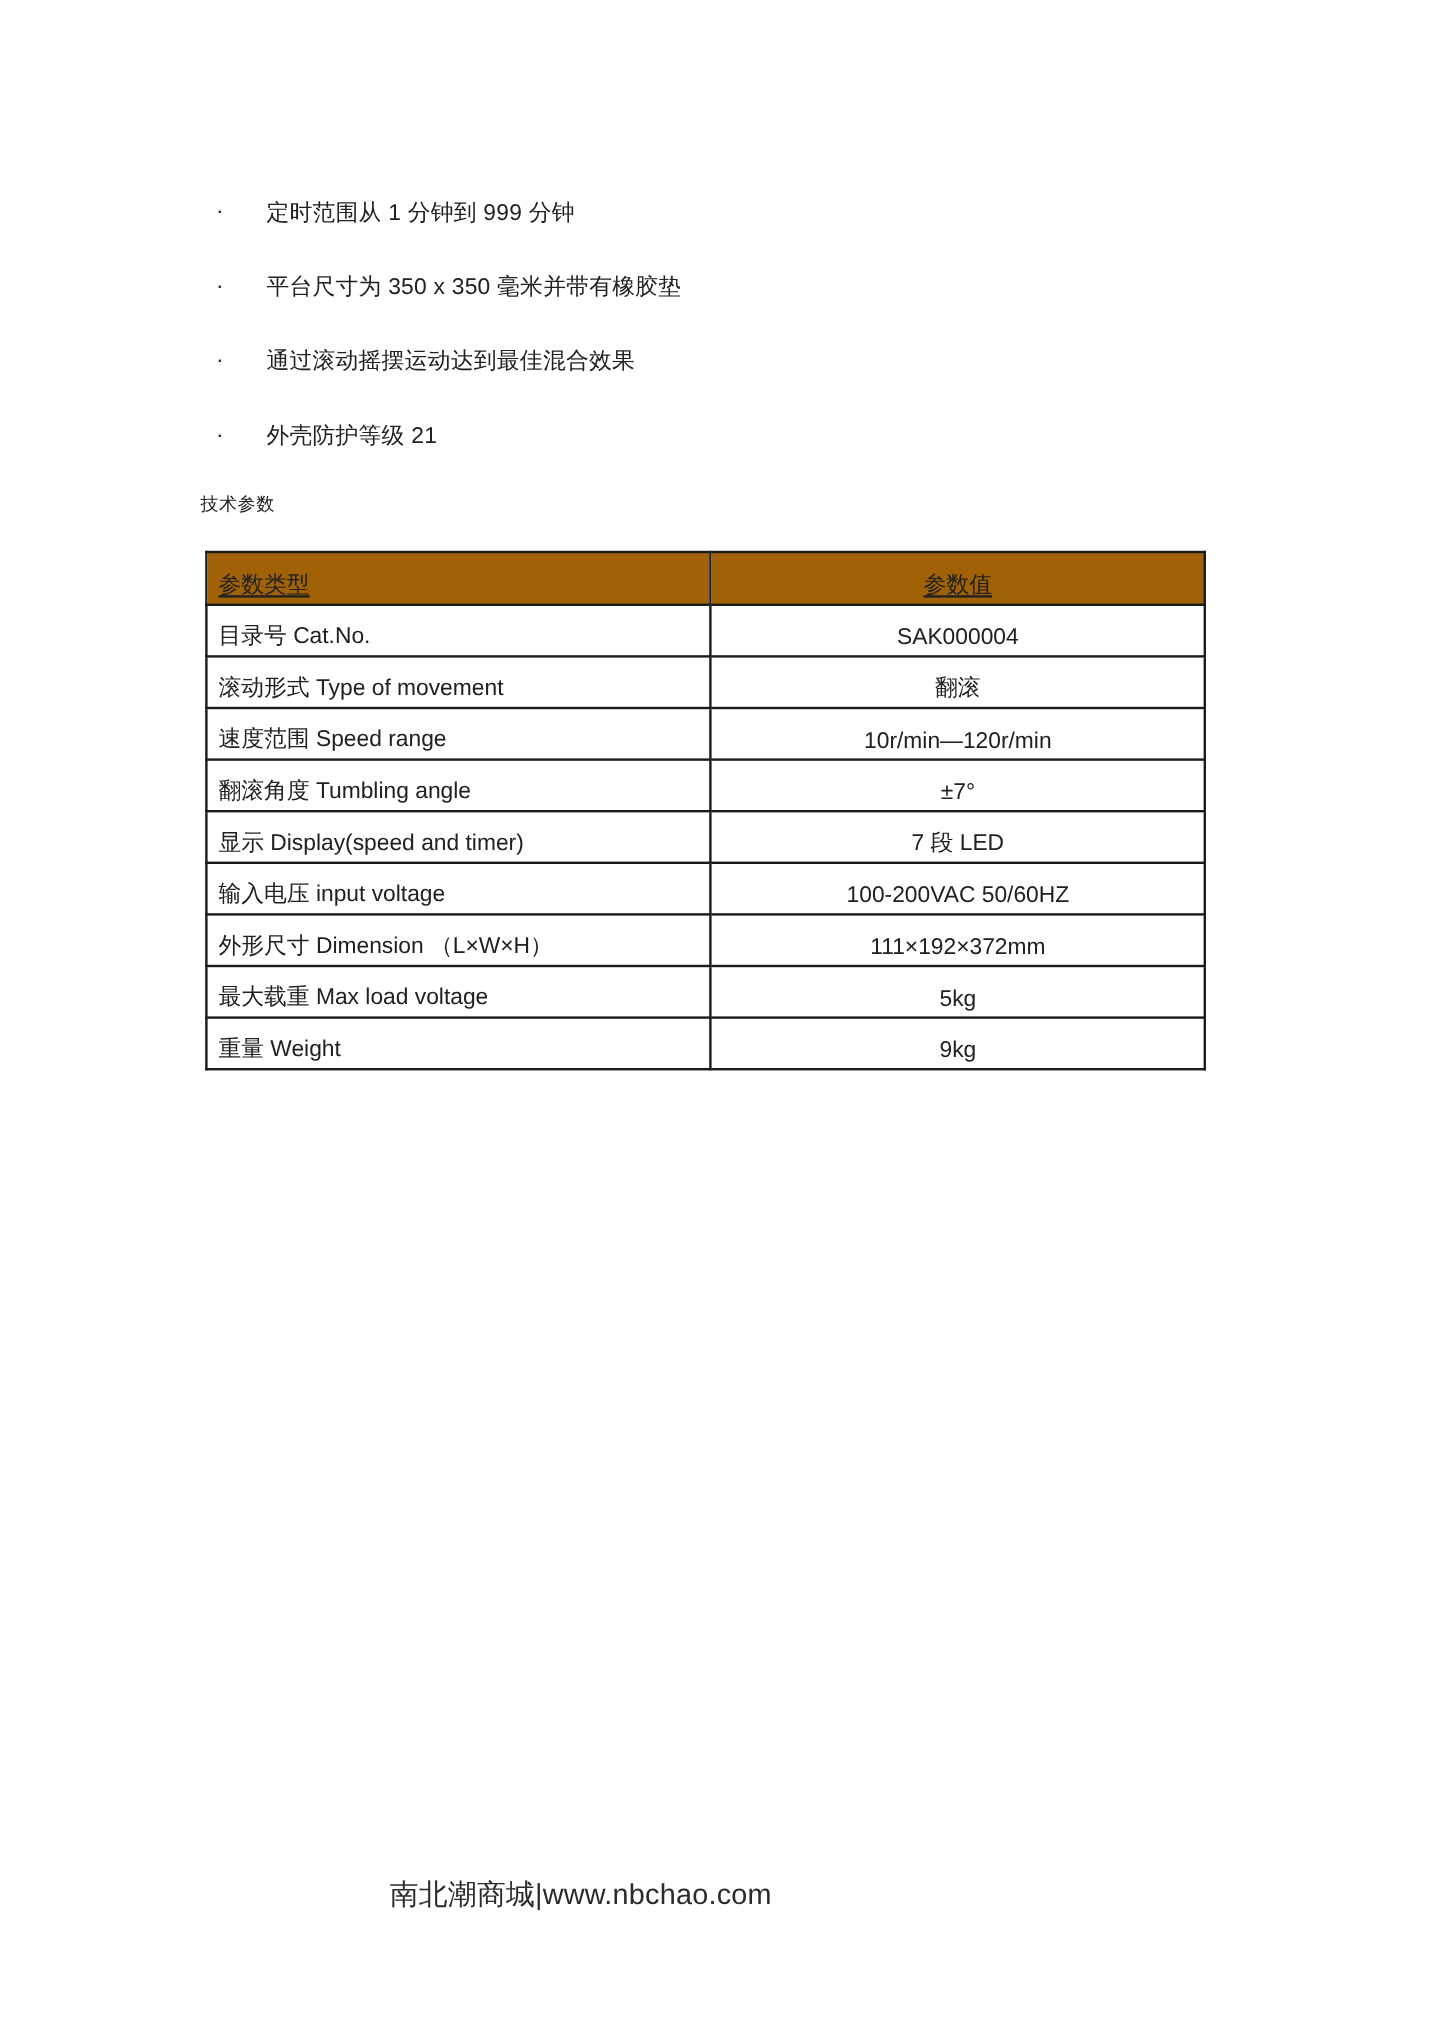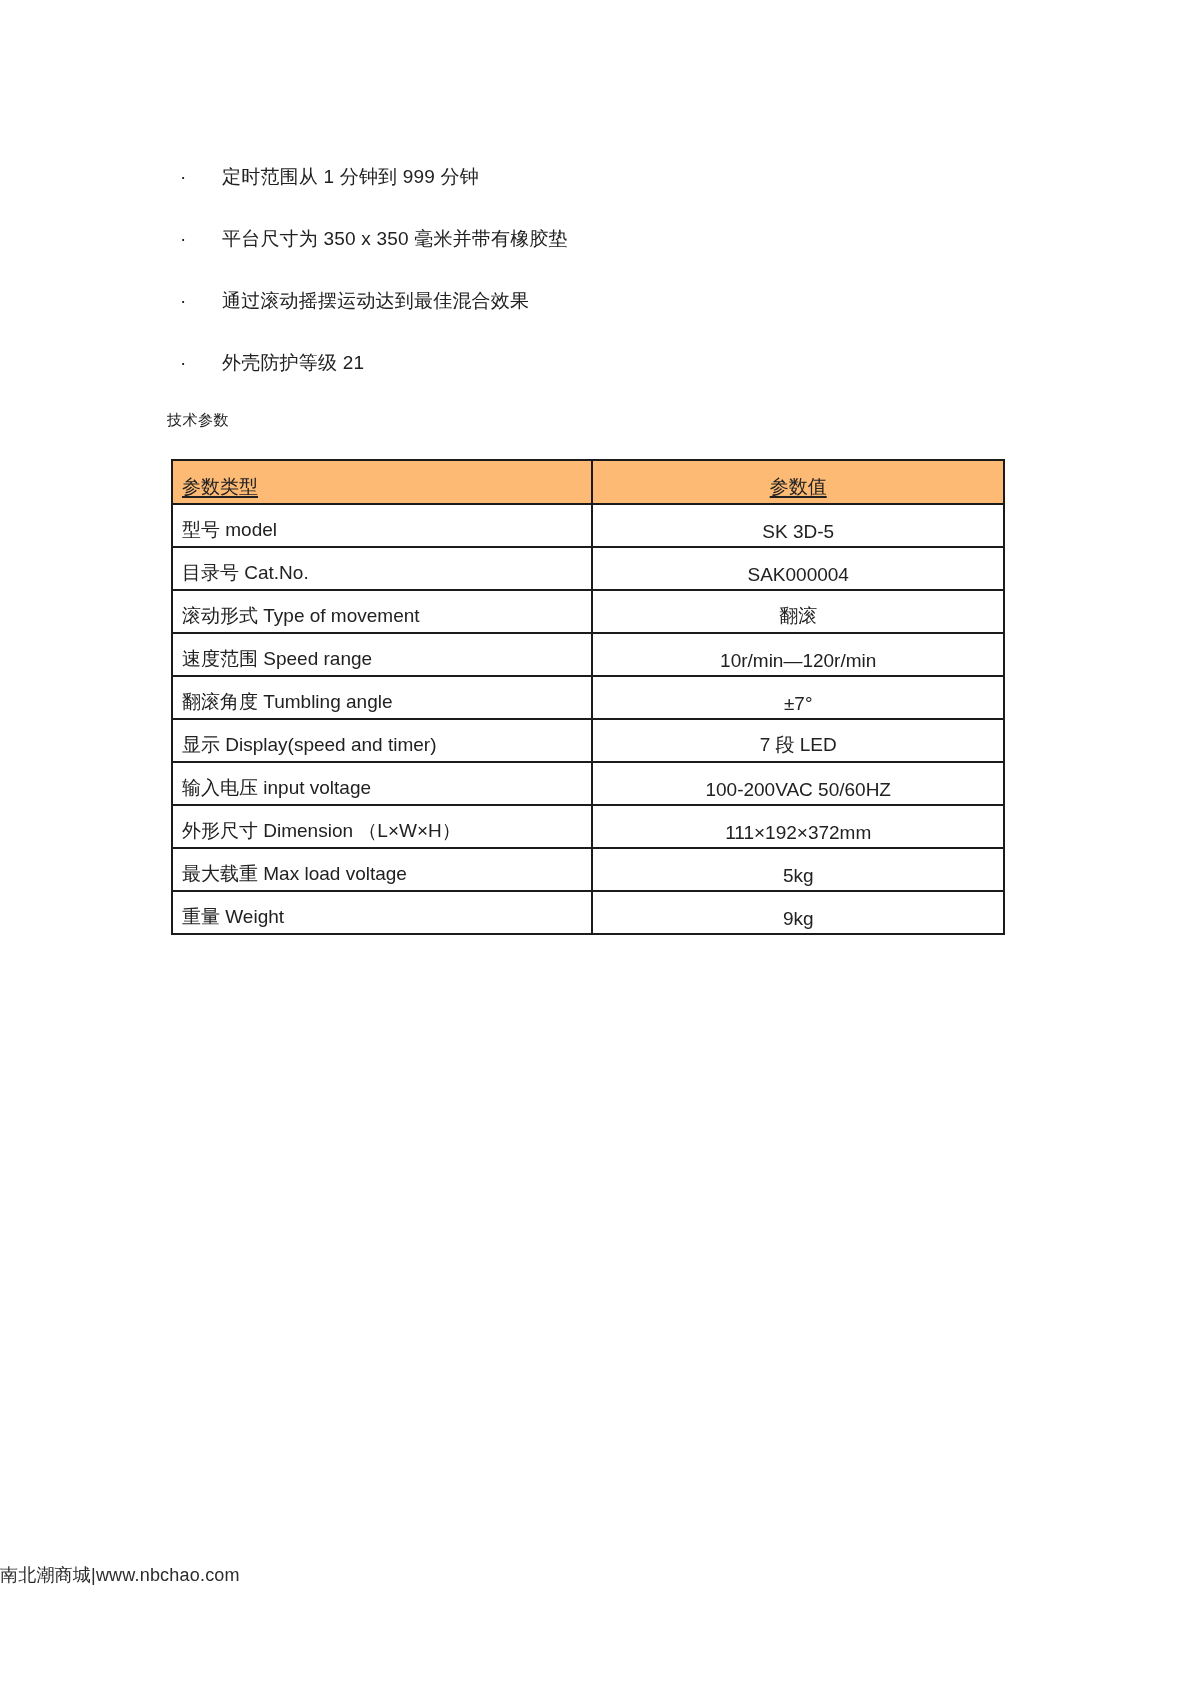--- a/index.html
+++ b/index.html
@@ -68,21 +68,21 @@
   .spec-table th,
   .spec-table td {
     border: 2px solid #1b1b1b;
     vertical-align: bottom;
     padding: 0 0 3px 0;
     overflow: hidden;
     white-space: nowrap;
   }
   .spec-table th {
     height: 39px;
-    background: #fdba74;
+    background: #a16207;
     font-weight: 400;
     text-decoration: underline;
     text-underline-offset: 3px;
     text-decoration-thickness: 1.5px;
   }
   .spec-table td {
     height: 38px;
   }
   .col-label {
     width: 50%;
@@ -93,21 +93,22 @@
     width: 50%;
     text-align: center;
   }
 
   
   .footer {
     position: absolute;
     left: 0;
     top: 1563px;
     width: 968px;
-    font-size: 18px;
+    text-align: center;
+    font-size: 24px;
     color: #2b2b2b;
     letter-spacing: 0.2px;
   }
 </style>
 </head>
 <body>
 
 <div class="page">
 
   <ul class="bullet-list" id="bullet-list">
@@ -135,24 +136,20 @@
   <h2 class="section-title">技术参数</h2>
 
   <table class="spec-table">
     <thead>
       <tr>
         <th class="col-label">参数类型</th>
         <th class="col-value">参数值</th>
       </tr>
     </thead>
     <tbody id="table-body">
-  <tr>
-    <td class="col-label">型号 model</td>
-    <td class="col-value">SK 3D-5</td>
-  </tr>
 
   <tr>
     <td class="col-label">目录号 Cat.No.</td>
     <td class="col-value">SAK000004</td>
   </tr>
 
   <tr>
     <td class="col-label">滚动形式 Type of movement</td>
     <td class="col-value">翻滚</td>
   </tr>

